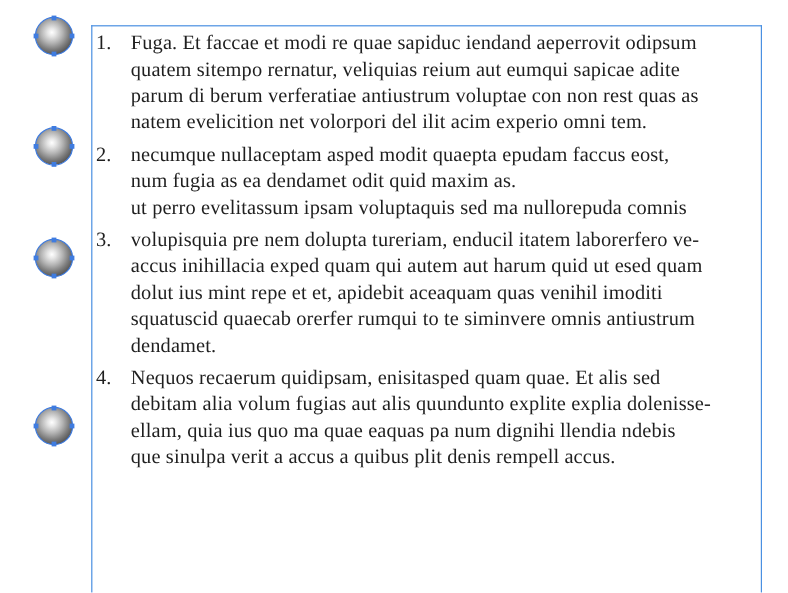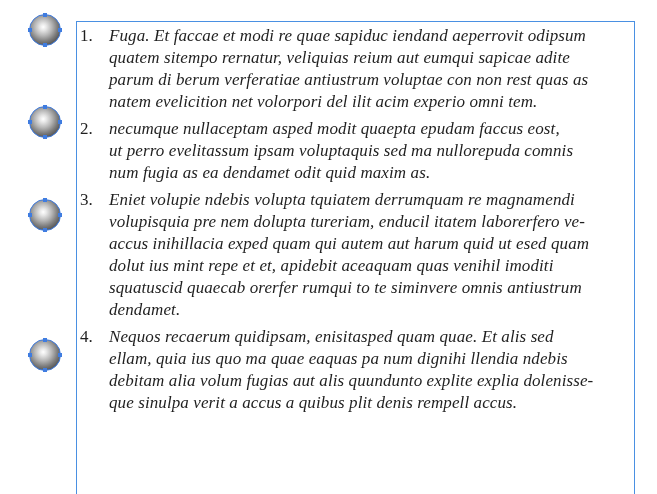--- a/index.html
+++ b/index.html
@@ -40,21 +40,20 @@
   .item-number {
     width: 29px;
     padding-left: 2px;
     flex: 0 0 auto;
     font-size: 17px;
     line-height: 22px;
     color: #1f1f1f;
   }
   .item-lines {
     flex: 1 1 auto;
-    font-style: italic;
   }
   .line {
     font-size: 17px;
     line-height: 22px;
     white-space: nowrap;
     color: #1f1f1f;
     letter-spacing: 0.1px;
   }
   
   .sphere {
@@ -123,42 +122,41 @@
             <div class="line">quatem sitempo rernatur, veliquias reium aut eumqui sapicae adite</div>
             <div class="line">parum di berum verferatiae antiustrum voluptae con non rest quas as</div>
             <div class="line">natem evelicition net volorpori del ilit acim experio omni tem.</div>
           </div>
   </div>
 
   <div class="list-item">
     <div class="item-number">2.</div>
     <div class="item-lines">
             <div class="line">necumque nullaceptam asped modit quaepta epudam faccus eost,</div>
+            <div class="line">num fugia as ea dendamet odit quid maxim as.</div>
             <div class="line">ut perro evelitassum ipsam voluptaquis sed ma nullorepuda comnis</div>
-            <div class="line">num fugia as ea dendamet odit quid maxim as.</div>
           </div>
   </div>
 
   <div class="list-item">
     <div class="item-number">3.</div>
     <div class="item-lines">
-            <div class="line">Eniet volupie ndebis volupta tquiatem derrumquam re magnamendi</div>
             <div class="line">volupisquia pre nem dolupta tureriam, enducil itatem laborerfero ve-</div>
             <div class="line">accus inihillacia exped quam qui autem aut harum quid ut esed quam</div>
             <div class="line">dolut ius mint repe et et, apidebit aceaquam quas venihil imoditi</div>
             <div class="line">squatuscid quaecab orerfer rumqui to te siminvere omnis antiustrum</div>
             <div class="line">dendamet.</div>
           </div>
   </div>
 
   <div class="list-item">
     <div class="item-number">4.</div>
     <div class="item-lines">
             <div class="line">Nequos recaerum quidipsam, enisitasped quam quae. Et alis sed</div>
+            <div class="line">debitam alia volum fugias aut alis quundunto explite explia dolenisse-</div>
             <div class="line">ellam, quia ius quo ma quae eaquas pa num dignihi llendia ndebis</div>
-            <div class="line">debitam alia volum fugias aut alis quundunto explite explia dolenisse-</div>
             <div class="line">que sinulpa verit a accus a quibus plit denis rempell accus.</div>
           </div>
   </div>
 </div>
   </div>
 
 </div>
 
 </body></html>

